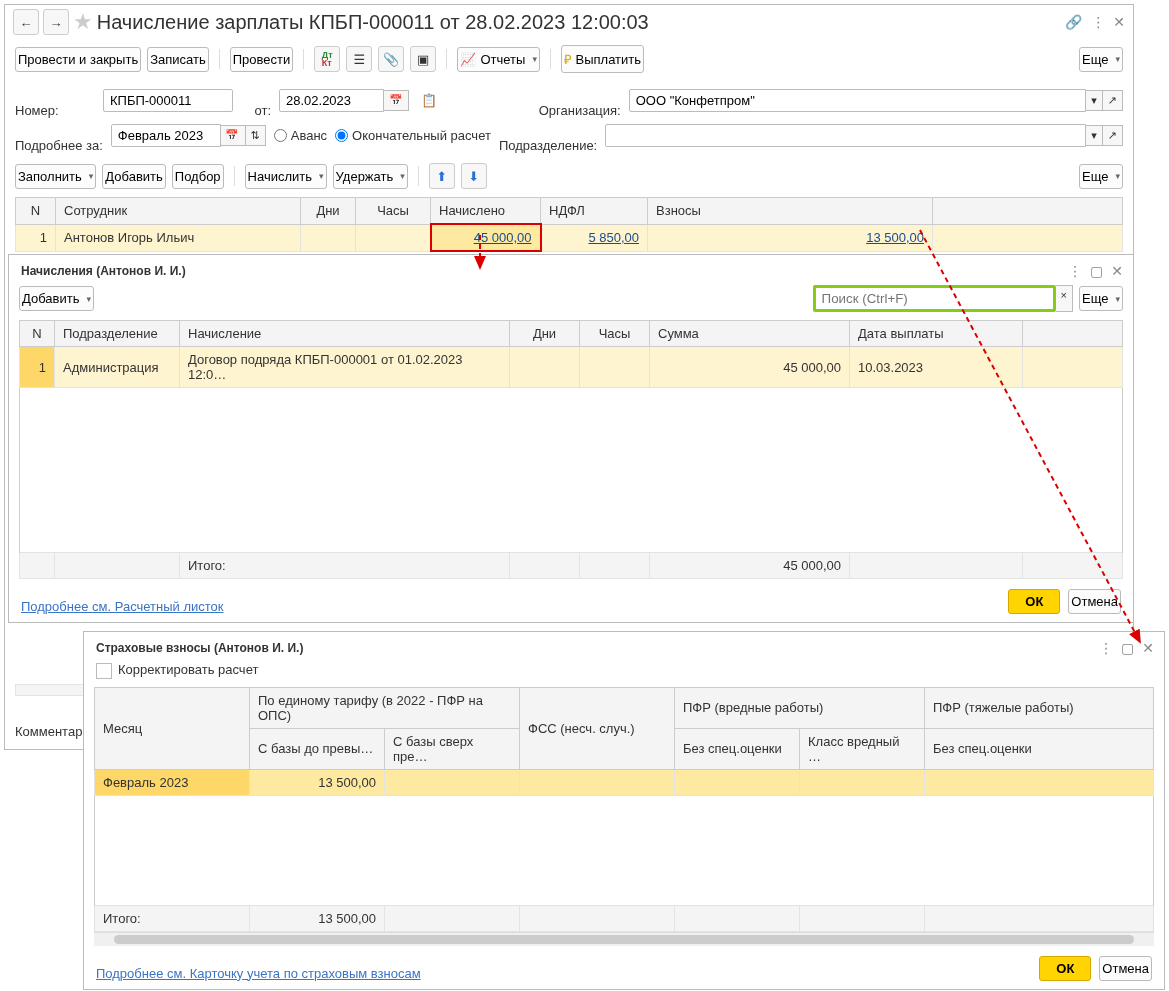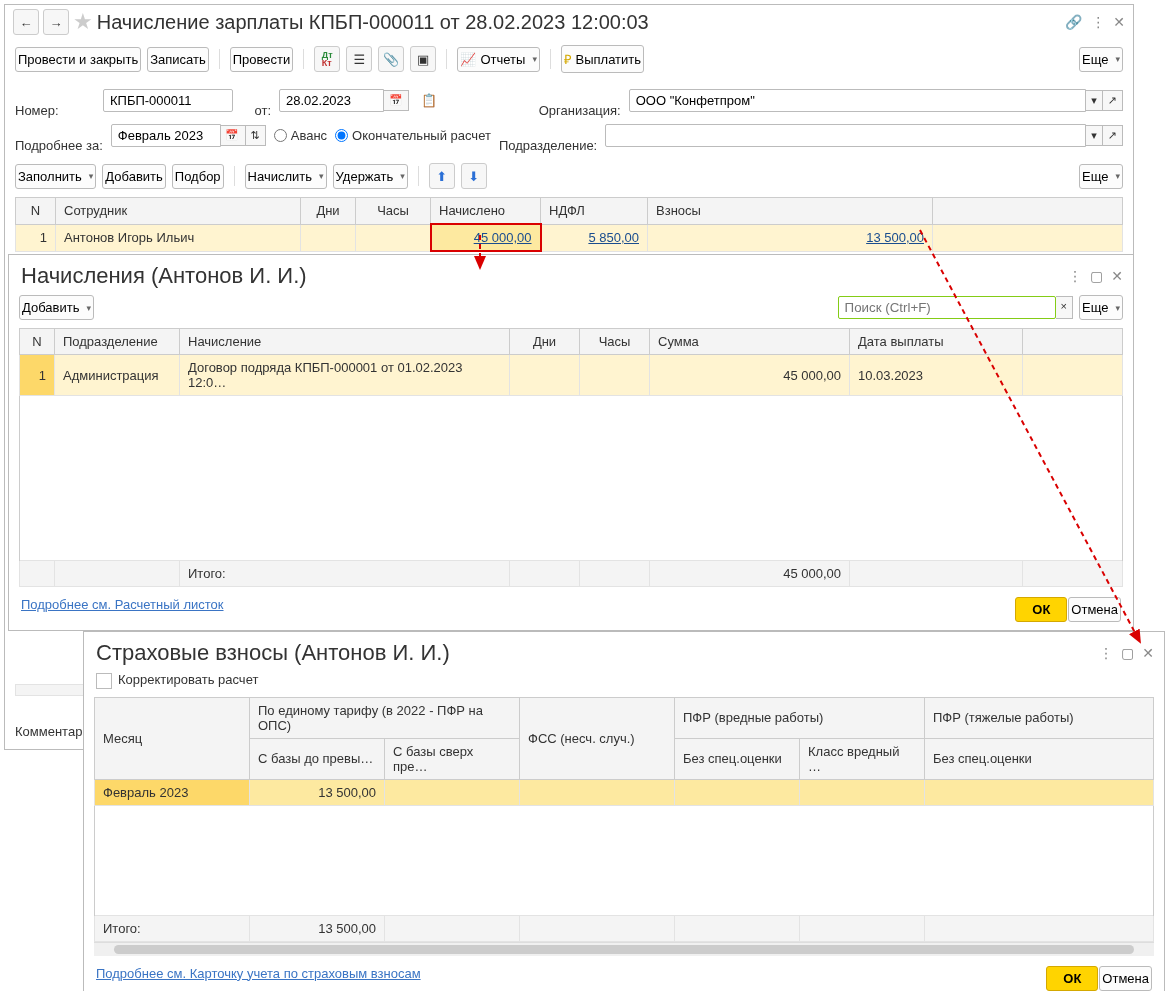--- a/index.html
+++ b/index.html
@@ -3,21 +3,21 @@
 <meta charset="utf-8">
 <style>
   * { box-sizing: border-box; margin: 0; padding: 0; }
   body { font-family: Arial, sans-serif; font-size: 13px; color: #333; background: #fff; position: relative; width: 1169px; height: 991px; }
   .window { border: 1px solid #bbb; background: #fff; position: absolute; }
   .win-main { left: 4px; top: 4px; width: 1130px; }
   .win-accruals { left: 8px; top: 254px; width: 1126px; }
   .win-contrib { left: 83px; top: 631px; width: 1082px; }
   .titlebar { display: flex; align-items: center; padding: 4px 8px; gap: 4px; }
   .title-text { font-size: 20px; flex: 1; }
-  .title-text2 { font-size: 22px; flex: 1; padding: 8px 12px 0; }
+  .title-text2 { font-size: 12px; flex: 1; padding: 8px 12px 0; font-weight: bold; }
   .icon-btn { width: 26px; height: 26px; display: inline-flex; align-items: center; justify-content: center; border: 1px solid #ccc; border-radius: 3px; background: #f7f7f7; cursor: pointer; }
   .icon-btn.plain { border: none; background: transparent; }
   .star { color: #ccc; font-size: 22px; }
   .toolbar { display: flex; gap: 6px; padding: 6px 10px; flex-wrap: wrap; align-items: center; }
   .btn { border: 1px solid #bbb; background: #fcfcfc; border-radius: 3px; padding: 4px 2px; cursor: pointer; font-size: 13px; display: inline-flex; align-items: center; gap: 4px; }
   .btn.yellow { background: #ffd400; border-color: #d4a800; font-weight: bold; }
   .btn.drop::after { content: "▾"; font-size: 9px; margin-left: 3px; color: #666; }
   .sep { width: 1px; height: 20px; background: #ddd; margin: 0 4px; }
   .form-grid { padding: 4px 10px; }
   .form-row { display: flex; align-items: center; gap: 8px; min-height: 32px; }
@@ -28,29 +28,29 @@
   .input-addon { border: 1px solid #bbb; border-left: none; padding: 3px 5px; background: #f7f7f7; cursor:pointer; font-size: 11px; }
   .radio { display: inline-flex; align-items: center; gap: 4px; font-size: 13px; }
   .table { border: 1px solid #bbb; width: 100%; border-collapse: collapse; }
   .table th { background: #f4f4f4; border: 1px solid #ccc; padding: 5px 8px; font-weight: normal; text-align: left; font-size: 13px; }
   .table td { border: 1px solid #e3e3e3; padding: 5px 8px; font-size: 13px; }
   .table tr.sel td { background: #fff4d0; }
   .table tr.selstrong td { background: #fde9a0; }
   .num-col { text-align: right; }
   .link-val { color: #1a4d8f; text-decoration: underline; cursor: pointer; }
   .link { color: #3a74c4; text-decoration: underline; cursor: pointer; }
-  .footer-bar { display: flex; align-items: flex-start; padding: 8px 12px; gap: 1px; }
+  .footer-bar { display: flex; align-items: flex-end; padding: 8px 12px; gap: 8px; }
   .chk { width: 16px; height: 16px; border: 1px solid #bbb; display:inline-block; vertical-align: middle; margin-right: 6px;}
   .totals-row td { background: #f4f4f4; }
   .cell-accr { border: 2px solid #d90000 !important; background: #fde9a0 !important; }
   svg.arrow { position: absolute; top: 0; left: 0; pointer-events:none; }
   .hdr-icons { display:flex; gap:8px; align-items:center; color:#999; }
   .smallico { font-size: 14px; color:#888; cursor:pointer; }
   .table-wrap { padding: 2px 10px; }
-  .search { border: 1px solid #84cc16; border-radius:2px; padding:3px 6px; color:#aaa; width:218px;}
+  .search { border: 3px solid #84cc16; border-radius:2px; padding:3px 6px; color:#aaa; width:243px;}
   .scrollbar { height: 14px; background:#f0f0f0; border-top:1px solid #ddd; position:relative;}
   .scrollbar .thumb { position:absolute; left:20px; right:20px; top:2px; bottom:2px; background:#ccc; border-radius:6px;}
   .dkt { font-size: 9px; line-height:8px; font-weight:bold; }
   .dkt .d{ color:#2a8a3a;} .dkt .k{ color:#c03030;}
 </style>
 </head>
 <body>
 
 <div class="window win-main">
   <div class="titlebar">

